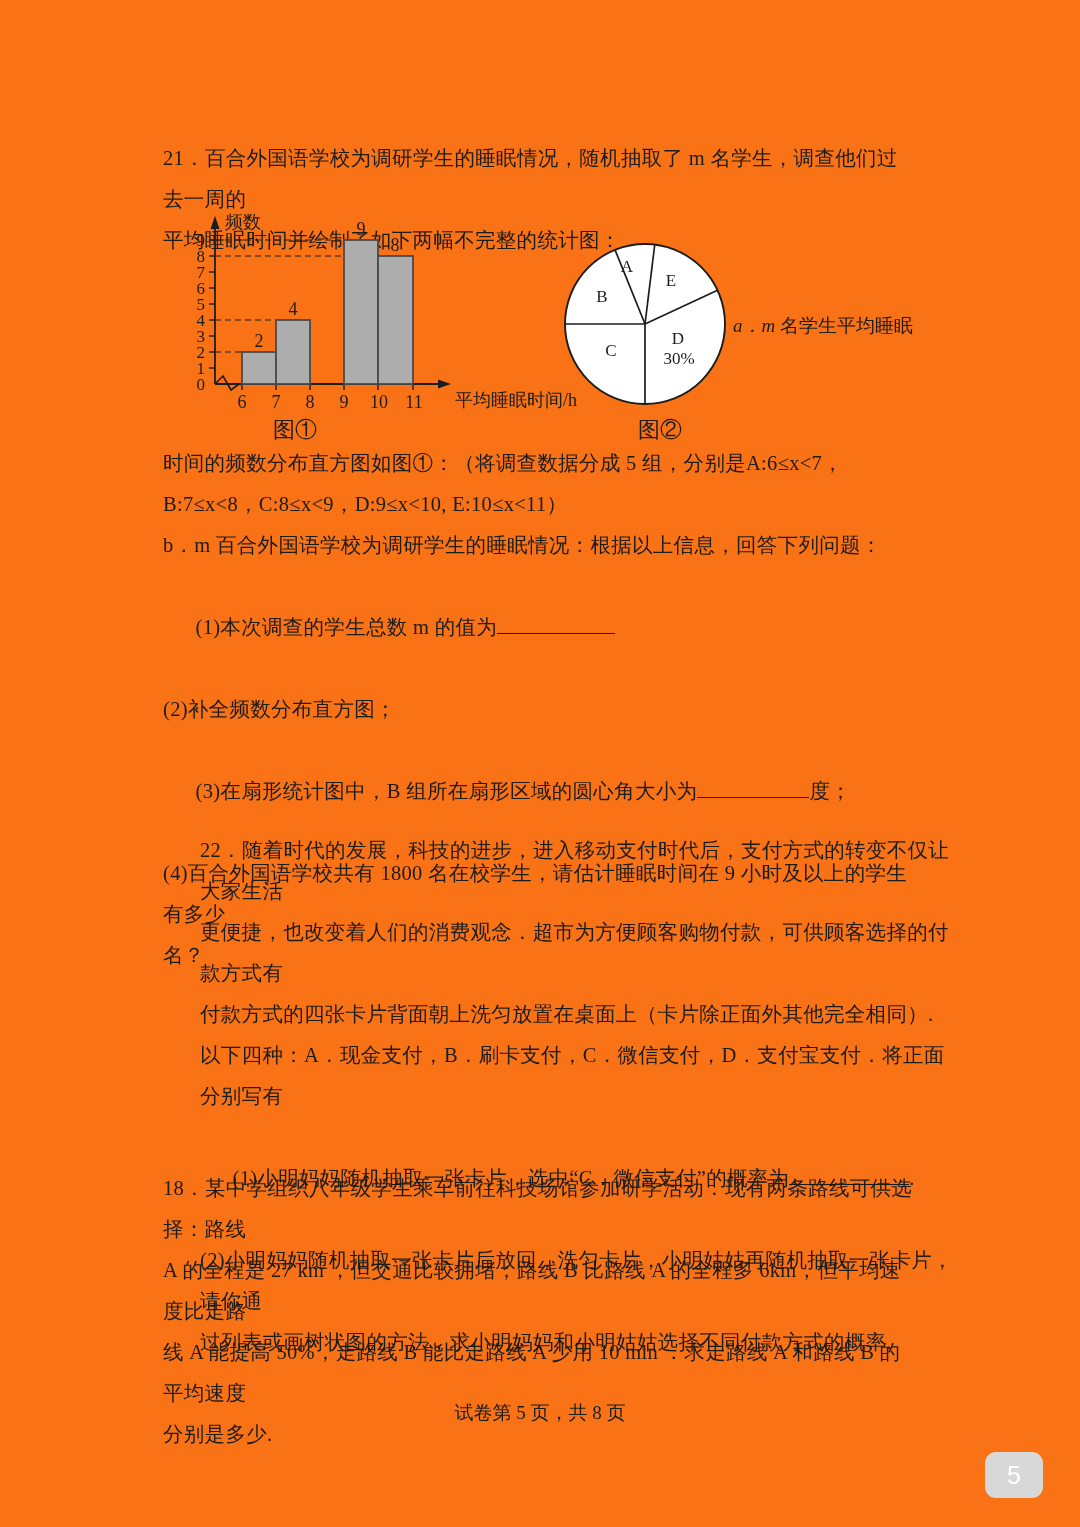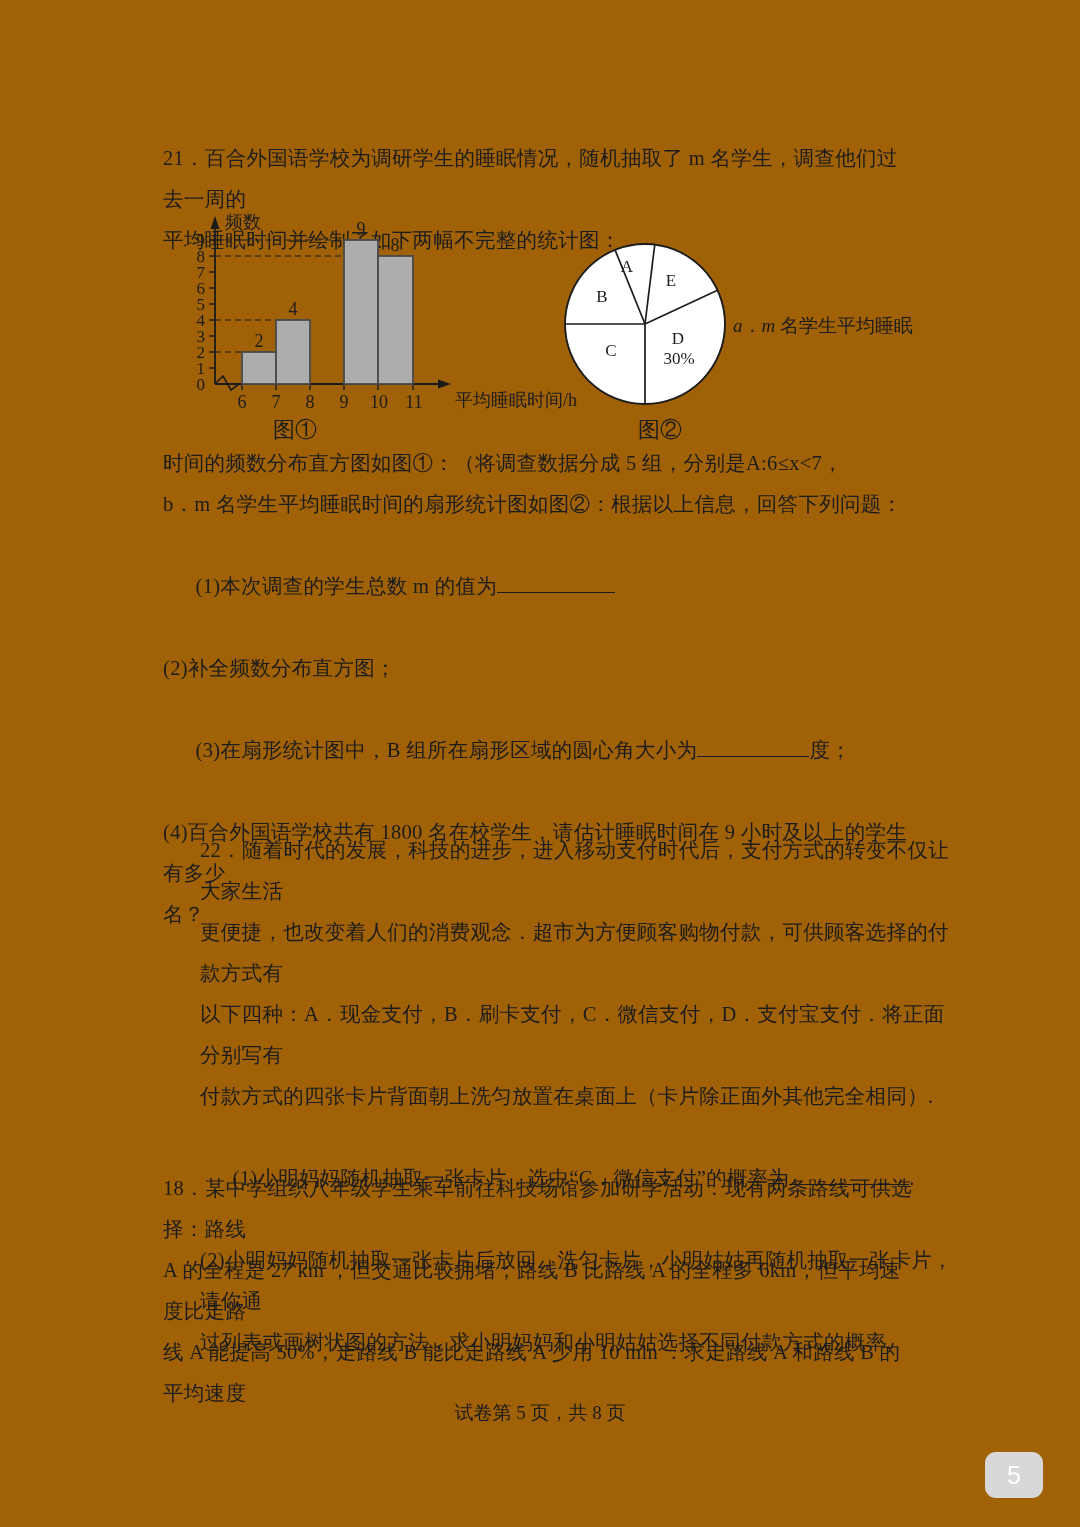--- a/index.html
+++ b/index.html
@@ -12,21 +12,21 @@
     height: 1527px;
     position: relative;
     font-family: "Liberation Serif", "DejaVu Serif", serif;
     color: #1a1a1a;
     overflow: hidden;
   }
 
   .page {
     position: absolute;
     inset: 0;
-    background: #a16207;
+    background: #f97316;
   }
 
   
   .q-block {
     position: absolute;
     left: 163px;
     width: 755px;
   }
   .line {
     font-size: 20.5px;
@@ -222,52 +222,54 @@
         </text>
       </svg>
     </div>
 
     <div class="fig-caption one">图①</div>
     <div class="fig-caption two">图②</div>
   </div>
 
   <div class="q-block" style="top:443px;">
     <div class="line">时间的频数分布直方图如图①：（将调查数据分成 5 组，分别是A:6≤x&lt;7，</div>
-    <div class="line">b．m 名学生平均睡眠时间的扇形统计图如图②：根据以上信息，回答下列问题：</div>
+    <div class="line">B:7≤x&lt;8，C:8≤x&lt;9，D:9≤x&lt;10, E:10≤x&lt;11）</div>
+    <div class="line">b．m 百合外国语学校为调研学生的睡眠情况：根据以上信息，回答下列问题：</div>
 
     <div class="line">
       <span>(1)本次调查的学生总数 m 的值为</span><span class="blank w1"></span>
     </div>
 
     <div class="line">(2)补全频数分布直方图；</div>
 
     <div class="line">
       <span>(3)在扇形统计图中，B 组所在扇形区域的圆心角大小为</span><span class="blank w2"></span><span>度；</span>
     </div>
 
     <div class="line">(4)百合外国语学校共有 1800 名在校学生，请估计睡眠时间在 9 小时及以上的学生有多少</div>
     <div class="line">名？</div>
   </div>
 
   <div class="q-block" style="top:830px;margin-left:37px;">
     <div class="line">22．随着时代的发展，科技的进步，进入移动支付时代后，支付方式的转变不仅让大家生活</div>
     <div class="line">更便捷，也改变着人们的消费观念．超市为方便顾客购物付款，可供顾客选择的付款方式有</div>
+    <div class="line">付款方式的四张卡片背面朝上洗匀放置在桌面上（卡片除正面外其他完全相同）.</div>
     <div class="line">以下四种：A．现金支付，B．刷卡支付，C．微信支付，D．支付宝支付．将正面分别写有</div>
-    <div class="line">付款方式的四张卡片背面朝上洗匀放置在桌面上（卡片除正面外其他完全相同）.</div>
 
     <div class="line">
       <span>(1)小明妈妈随机抽取一张卡片，选中“C．微信支付”的概率为</span><span class="blank w3"></span><span>.</span>
     </div>
 
     <div class="line">(2)小明妈妈随机抽取一张卡片后放回，洗匀卡片，小明姑姑再随机抽取一张卡片，请你通</div>
     <div class="line">过列表或画树状图的方法，求小明妈妈和小明姑姑选择不同付款方式的概率.</div>
   </div>
 
   <div class="q-block" style="top:1168px;">
     <div class="line">18．某中学组织八年级学生乘车前往科技场馆参加研学活动．现有两条路线可供选择：路线</div>
     <div class="line">A 的全程是 27 km ，但交通比较拥堵；路线 B 比路线 A 的全程多 6km，但平均速度比走路</div>
     <div class="line">线 A 能提高 50%，走路线 B 能比走路线 A 少用 10 min ．求走路线 A 和路线 B 的平均速度</div>
+    <div class="line">分别是多少.</div>
   </div>
 
   <div class="footer">试卷第 5 页，共 8 页</div>
   <div class="page-badge">5</div>
 
 </div>
 
 </body></html>

